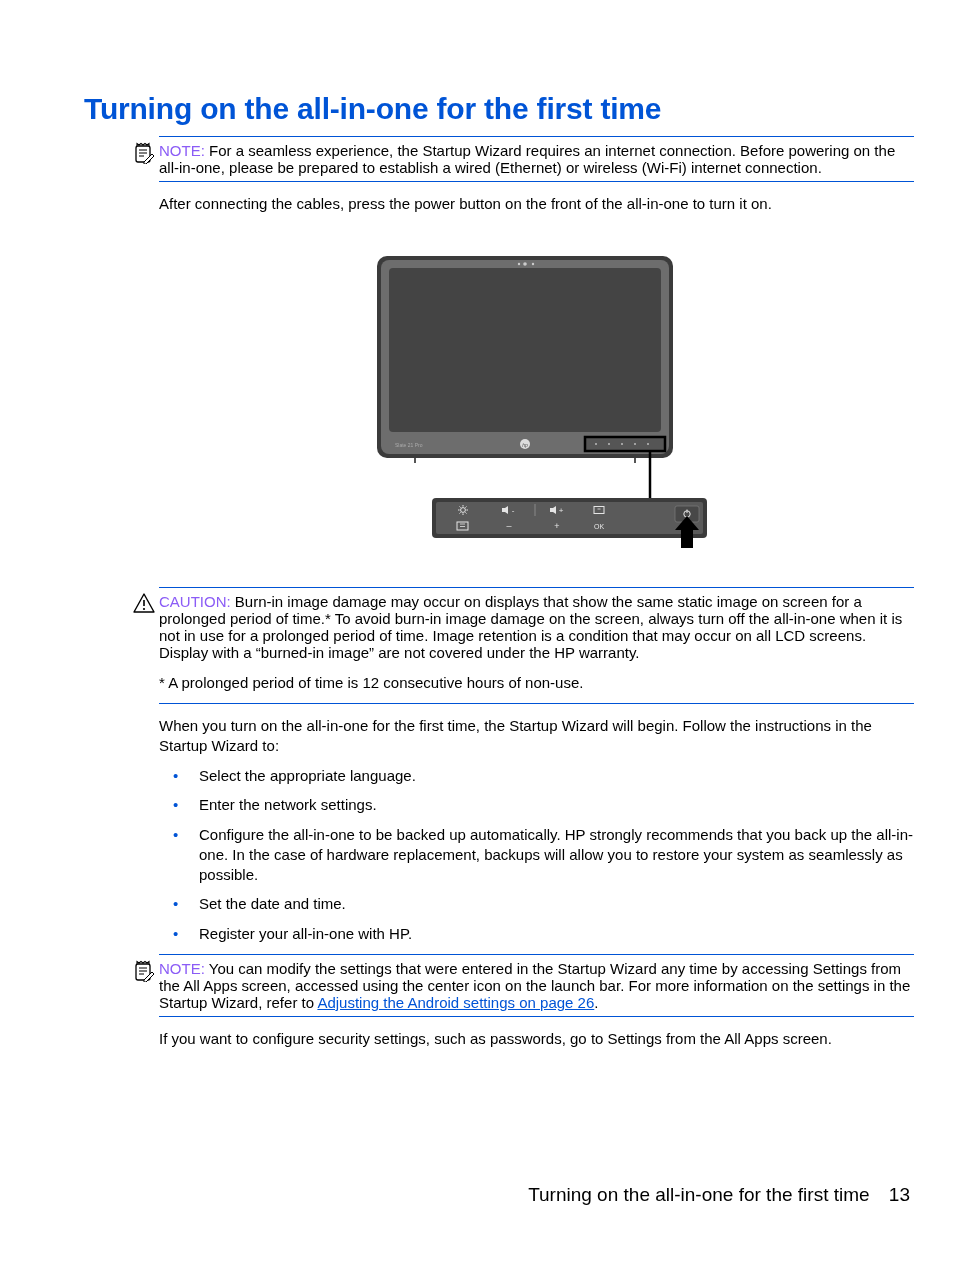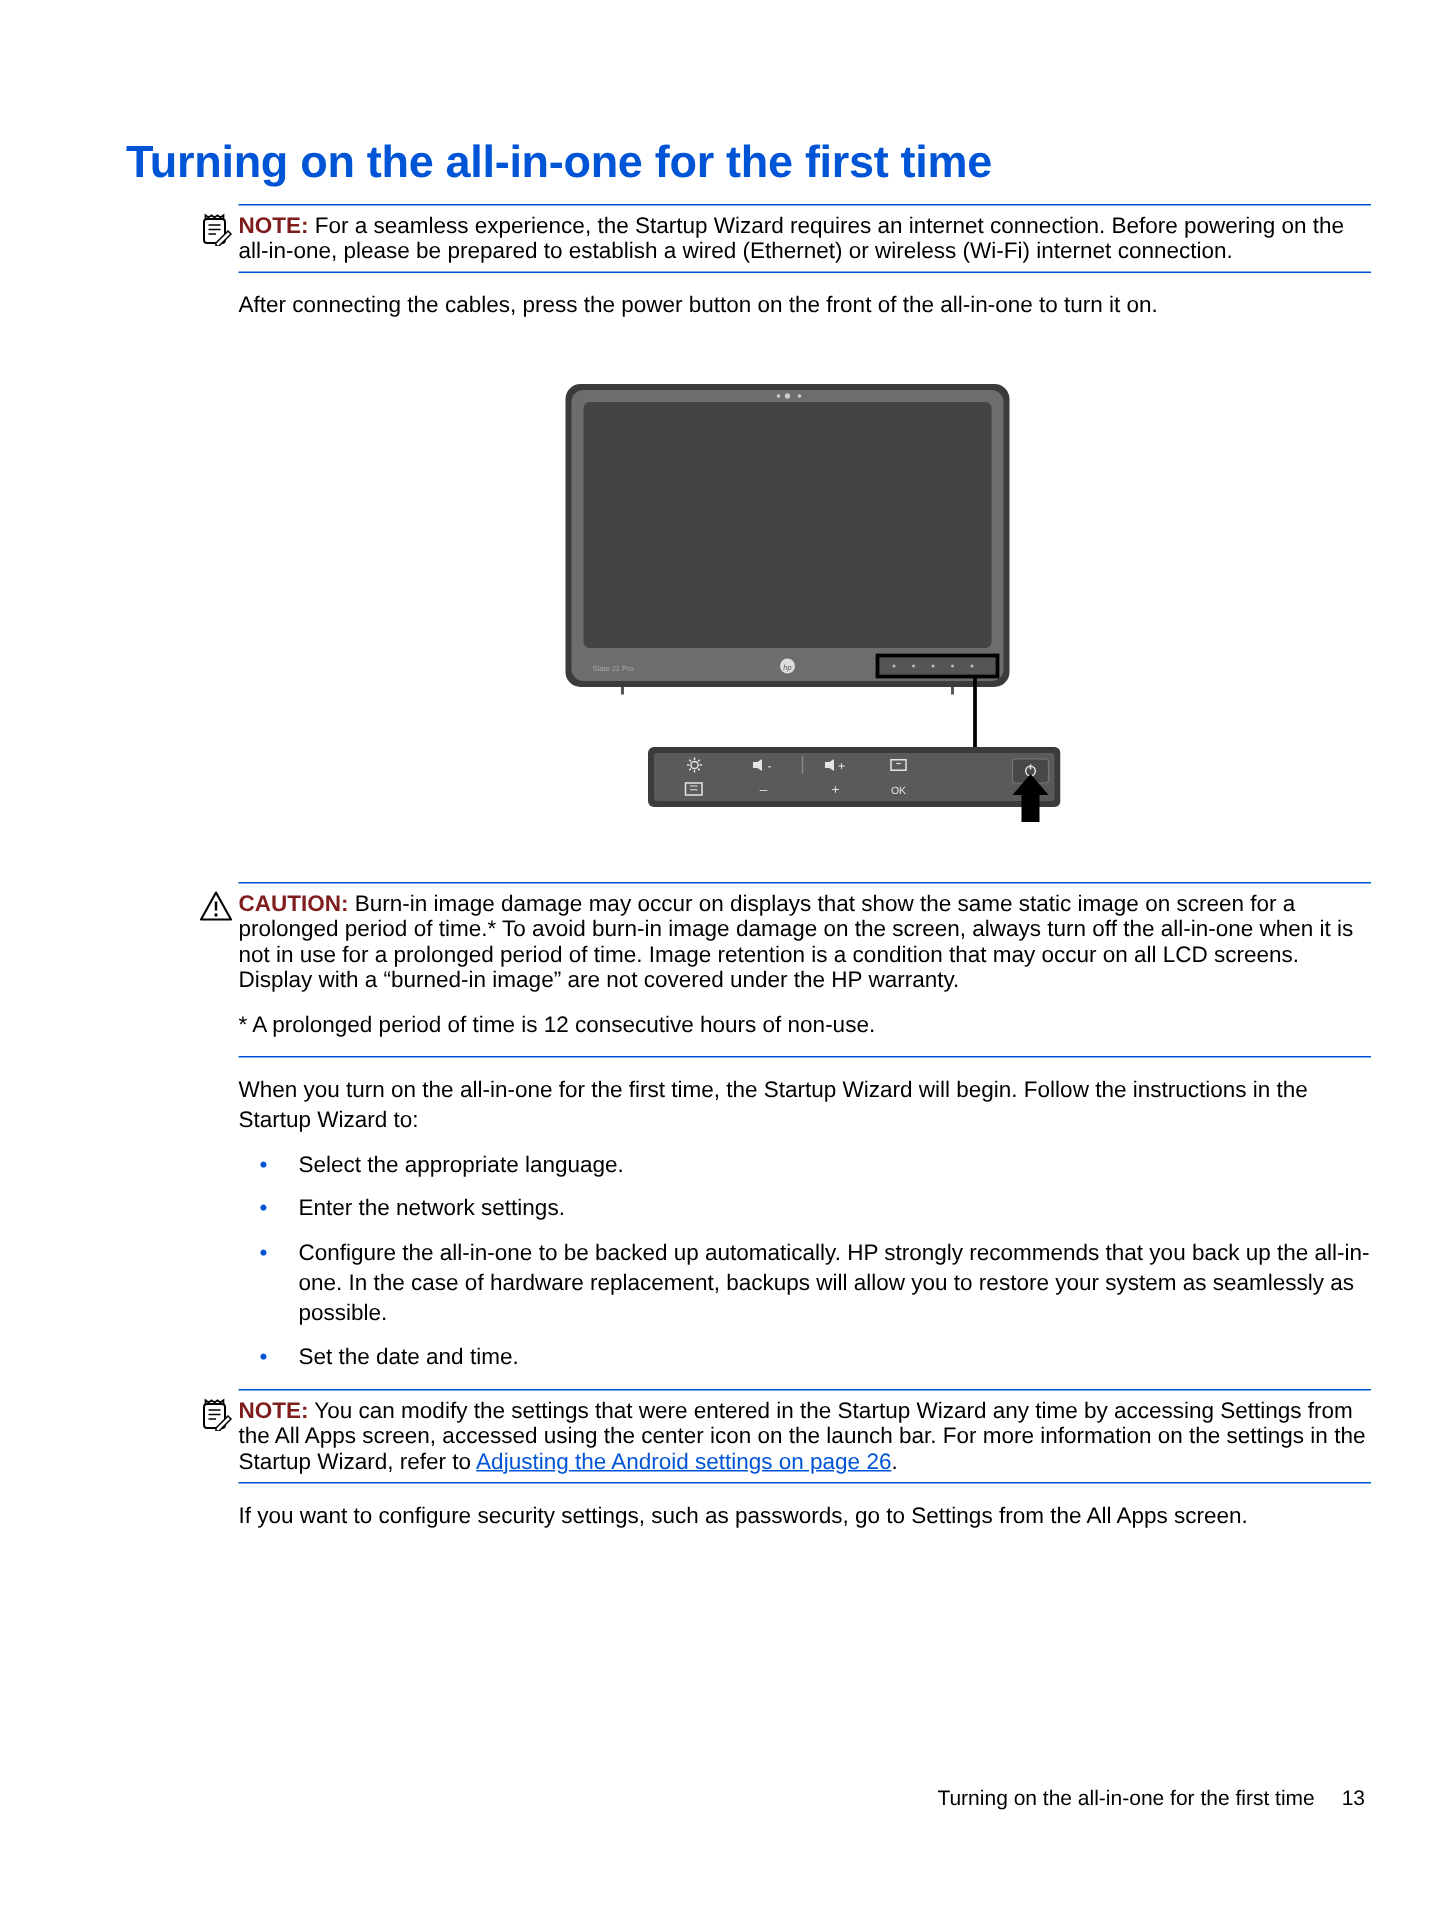--- a/index.html
+++ b/index.html
@@ -40,22 +40,22 @@
     position: relative;
   }
   .callout-icon {
     position: absolute;
     left: -26px;
     top: 5px;
     width: 22px;
     height: 22px;
   }
   .callout-label {
-    color: #7f1d1d;
-    font-weight: bold;
+    color: #8b5cf6;
+    font-weight: normal;
   }
   .body-p {
     margin: 10px 0;
     line-height: 1.35;
   }
   .figure-wrap {
     text-align: center;
     margin: 40px 0 30px 0;
   }
   .figure {
@@ -81,21 +81,21 @@
     top: 0;
     font-size: 15px;
   }
   a.xref {
     color: #0054d6;
   }
   .footer {
     position: absolute;
     bottom: 64px;
     right: 44px;
-    font-size: 14px;
+    font-size: 19px;
   }
   .footer .pnum {
     margin-left: 14px;
   }
 </style>
 </head>
 <body>
 
 <div class="page">
   <h1 class="page-title">Turning on the all-in-one for the first time</h1>
@@ -219,20 +219,21 @@
       <p class="body-p" style="margin:12px 0 4px 0">* A prolonged period of time is 12 consecutive hours of non-use.</p>
     </div>
 
     <p class="body-p">When you turn on the all-in-one for the first time, the Startup Wizard will begin. Follow the instructions in the Startup Wizard to:</p>
 
     <ul class="bullets">
       <li>Select the appropriate language.</li>
       <li>Enter the network settings.</li>
       <li>Configure the all-in-one to be backed up automatically. HP strongly recommends that you back up the all-in-one. In the case of hardware replacement, backups will allow you to restore your system as seamlessly as possible.</li>
       <li>Set the date and time.</li>
+      <li>Register your all-in-one with HP.</li>
     </ul>
 
     <div class="callout">
       <span class="callout-icon">
         <svg width="22" height="22" viewBox="0 0 22 22">
           <rect x="3" y="4" width="14" height="16" rx="2" ry="2" fill="none" stroke="#000" stroke-width="1.3"></rect>
           <path d="M4 4 L4 1.5 L6 3 L8 1.5 L10 3 L12 1.5 L14 3 L16 1.5 L16 4" fill="none" stroke="#000" stroke-width="1.1"></path>
           <line x1="6" y1="8" x2="14" y2="8" stroke="#000" stroke-width="1"></line>
           <line x1="6" y1="11" x2="14" y2="11" stroke="#000" stroke-width="1"></line>
           <line x1="6" y1="14" x2="11" y2="14" stroke="#000" stroke-width="1"></line>

